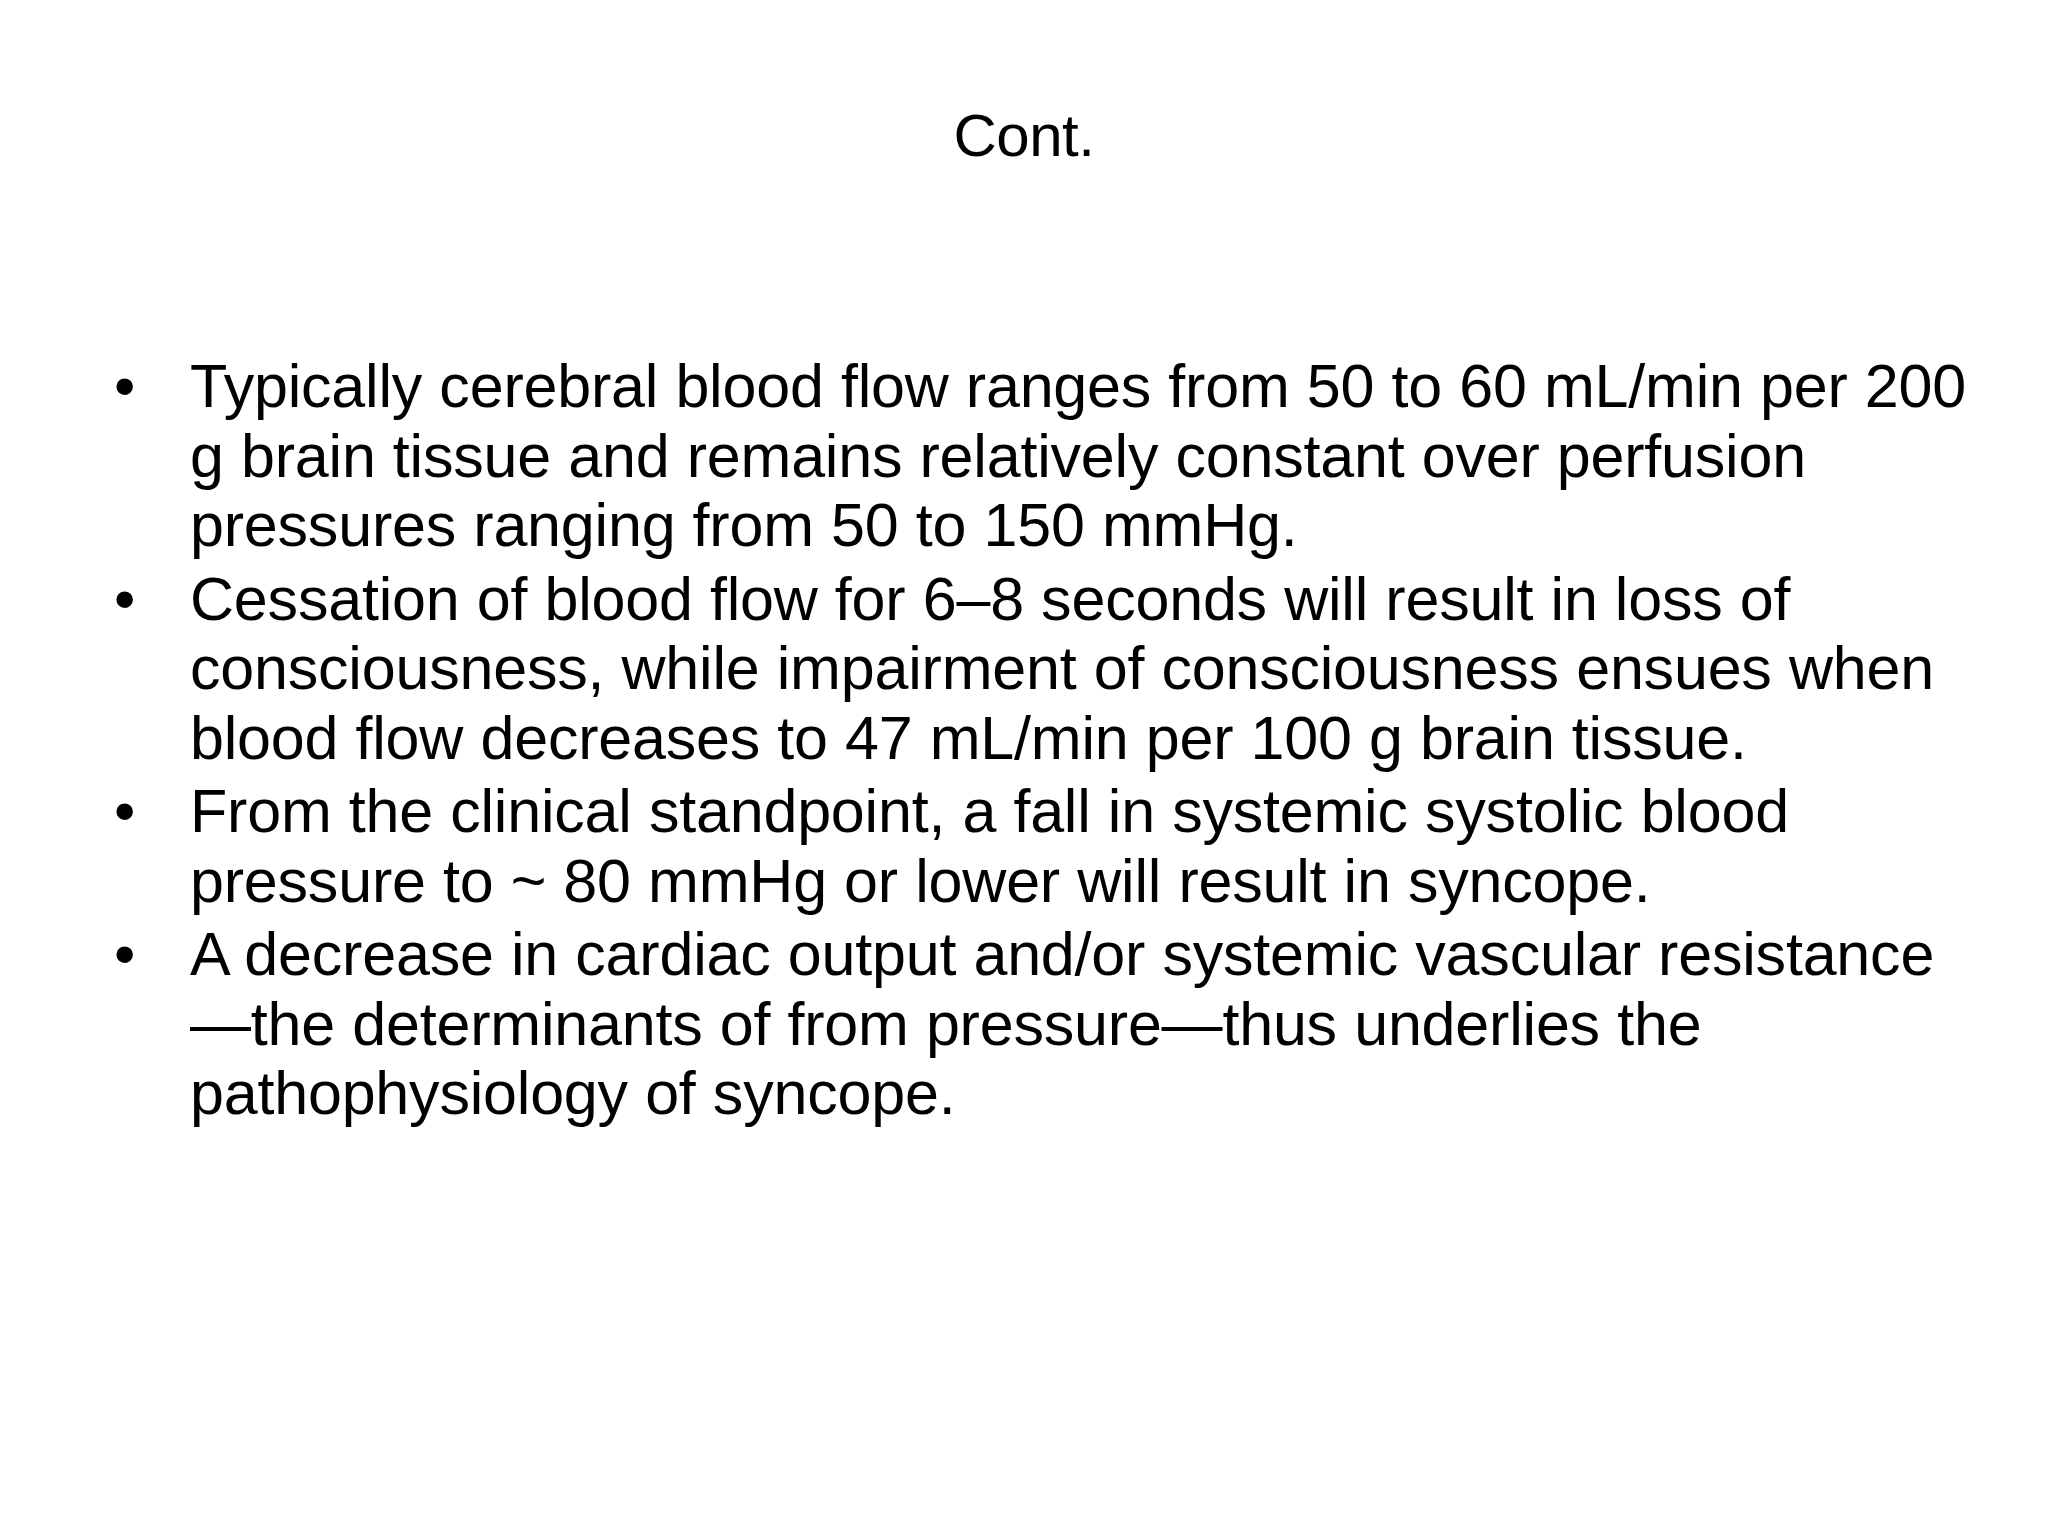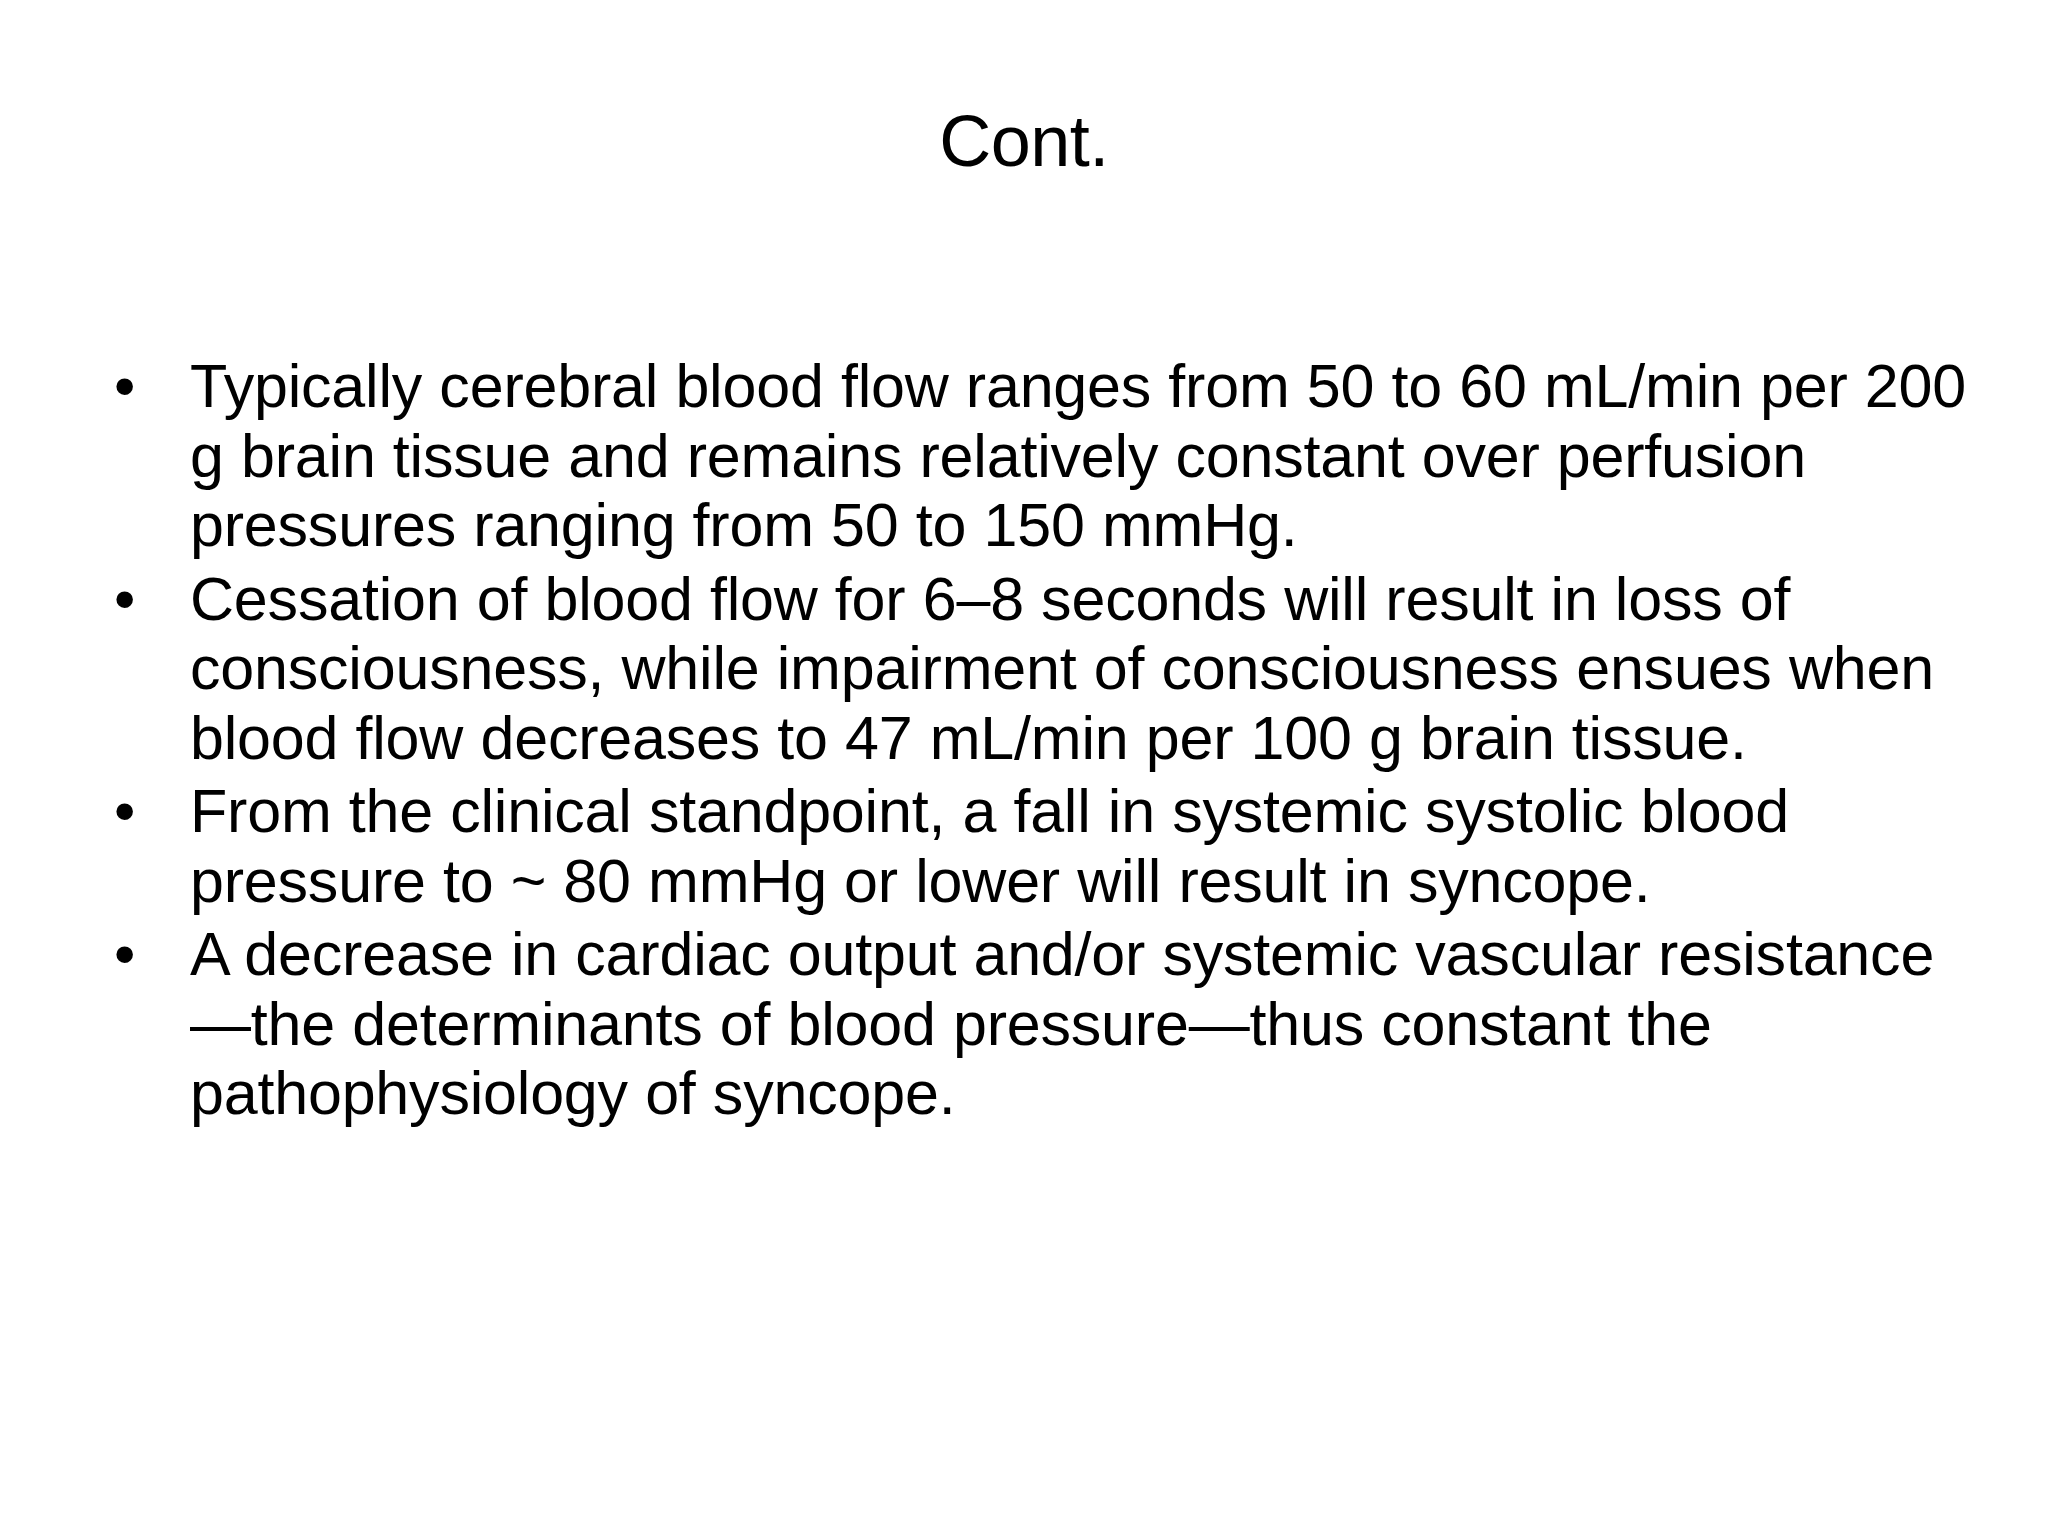--- a/index.html
+++ b/index.html
@@ -23,21 +23,21 @@
     box-sizing: border-box;
   }
 
   
   .slide-title {
     position: absolute;
     left: 0;
     right: 0;
     top: 104px;
     text-align: center;
-    font-size: 72px;
+    font-size: 60px;
     line-height: 1.05;
     font-weight: 400;
     letter-spacing: -0.5px;
     color: #000000;
     white-space: pre;
   }
 
   
   .body-list {
     position: absolute;
@@ -96,18 +96,18 @@
       <span class="bullet-text"> Cessation of blood flow for 6–8 seconds will result in loss of consciousness, while impairment of consciousness ensues when blood flow decreases to 47 mL/min per 100 g brain tissue.</span>
     </li>
 
     <li class="bullet-item">
       <span class="bullet-marker">•</span>
       <span class="bullet-text">From the clinical standpoint, a fall in systemic systolic blood pressure to ~ 80 mmHg or lower will result in syncope.</span>
     </li>
 
     <li class="bullet-item">
       <span class="bullet-marker">•</span>
-      <span class="bullet-text"> A decrease in cardiac output and/or systemic vascular resistance—the determinants of blood pressure—thus constant the pathophysiology of syncope.</span>
+      <span class="bullet-text"> A decrease in cardiac output and/or systemic vascular resistance—the determinants of from pressure—thus underlies the pathophysiology of syncope.</span>
     </li>
 
   </ul>
 
 </div>
 
 </body></html>

